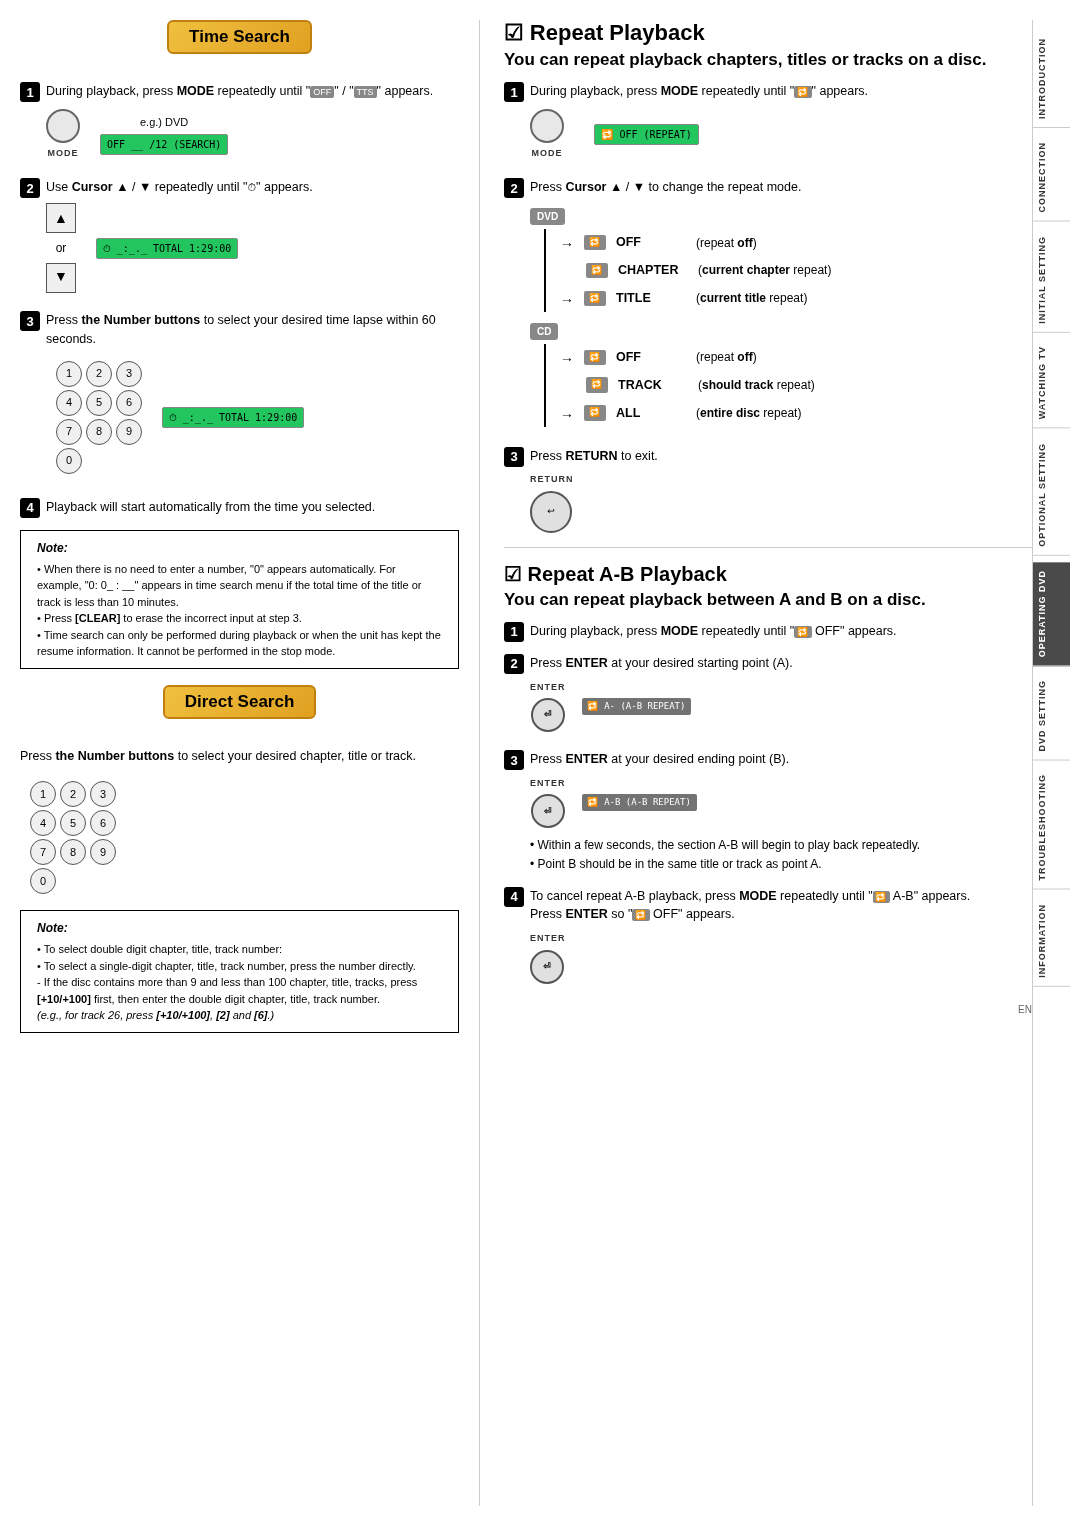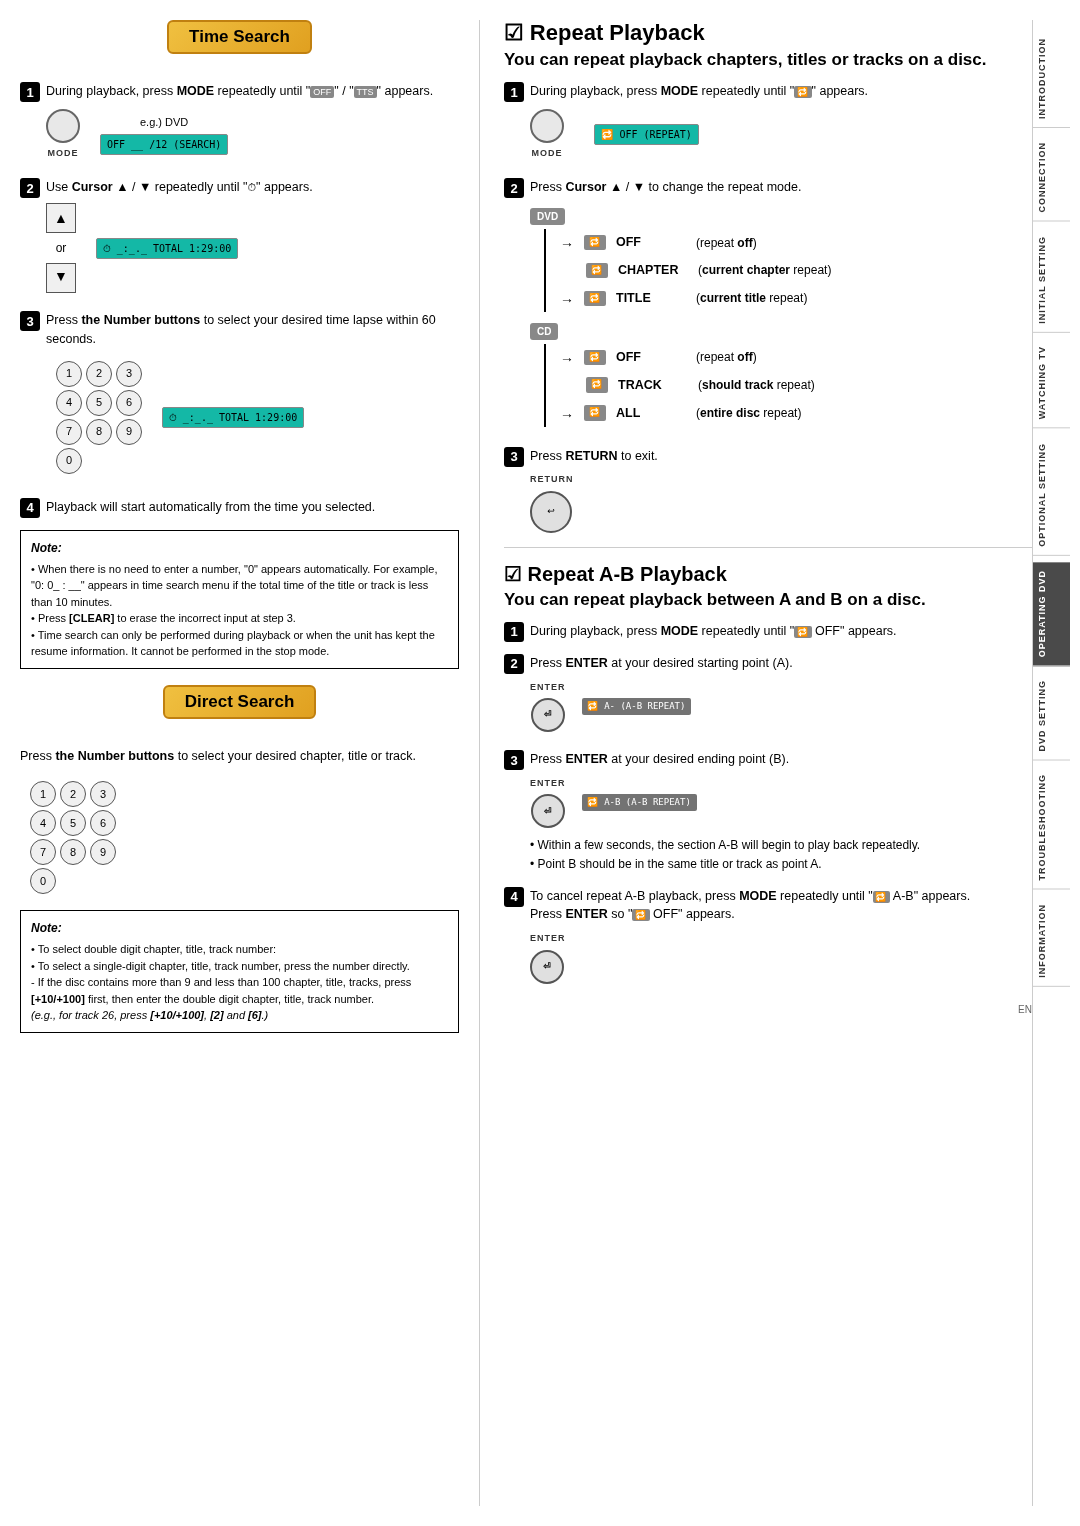--- a/index.html
+++ b/index.html
@@ -135,21 +135,21 @@
     }
 
     .button-label {
       font-size: 9px;
       font-weight: bold;
       letter-spacing: 1px;
       color: #333;
     }
 
     .screen-display {
-      background: #14b8a6;
+      background: #22c55e;
       border: 1px solid #888;
       border-radius: 2px;
       padding: 2px 6px;
       font-size: 10px;
       font-family: monospace;
       min-width: 100px;
       text-align: center;
     }
 
     .eg-label {
@@ -186,21 +186,21 @@
       background: #f0f0f0;
       display: flex;
       align-items: center;
       justify-content: center;
       font-size: 11px;
     }
 
     
     .note-box {
       border: 1px solid #000;
-      padding: 8px 10px;
+      padding: 8px 16px;
       margin: 10px 0;
       font-size: 11px;
       line-height: 1.5;
     }
 
     .note-title {
       font-style: italic;
       font-weight: bold;
       font-size: 12px;
       margin-bottom: 4px;

